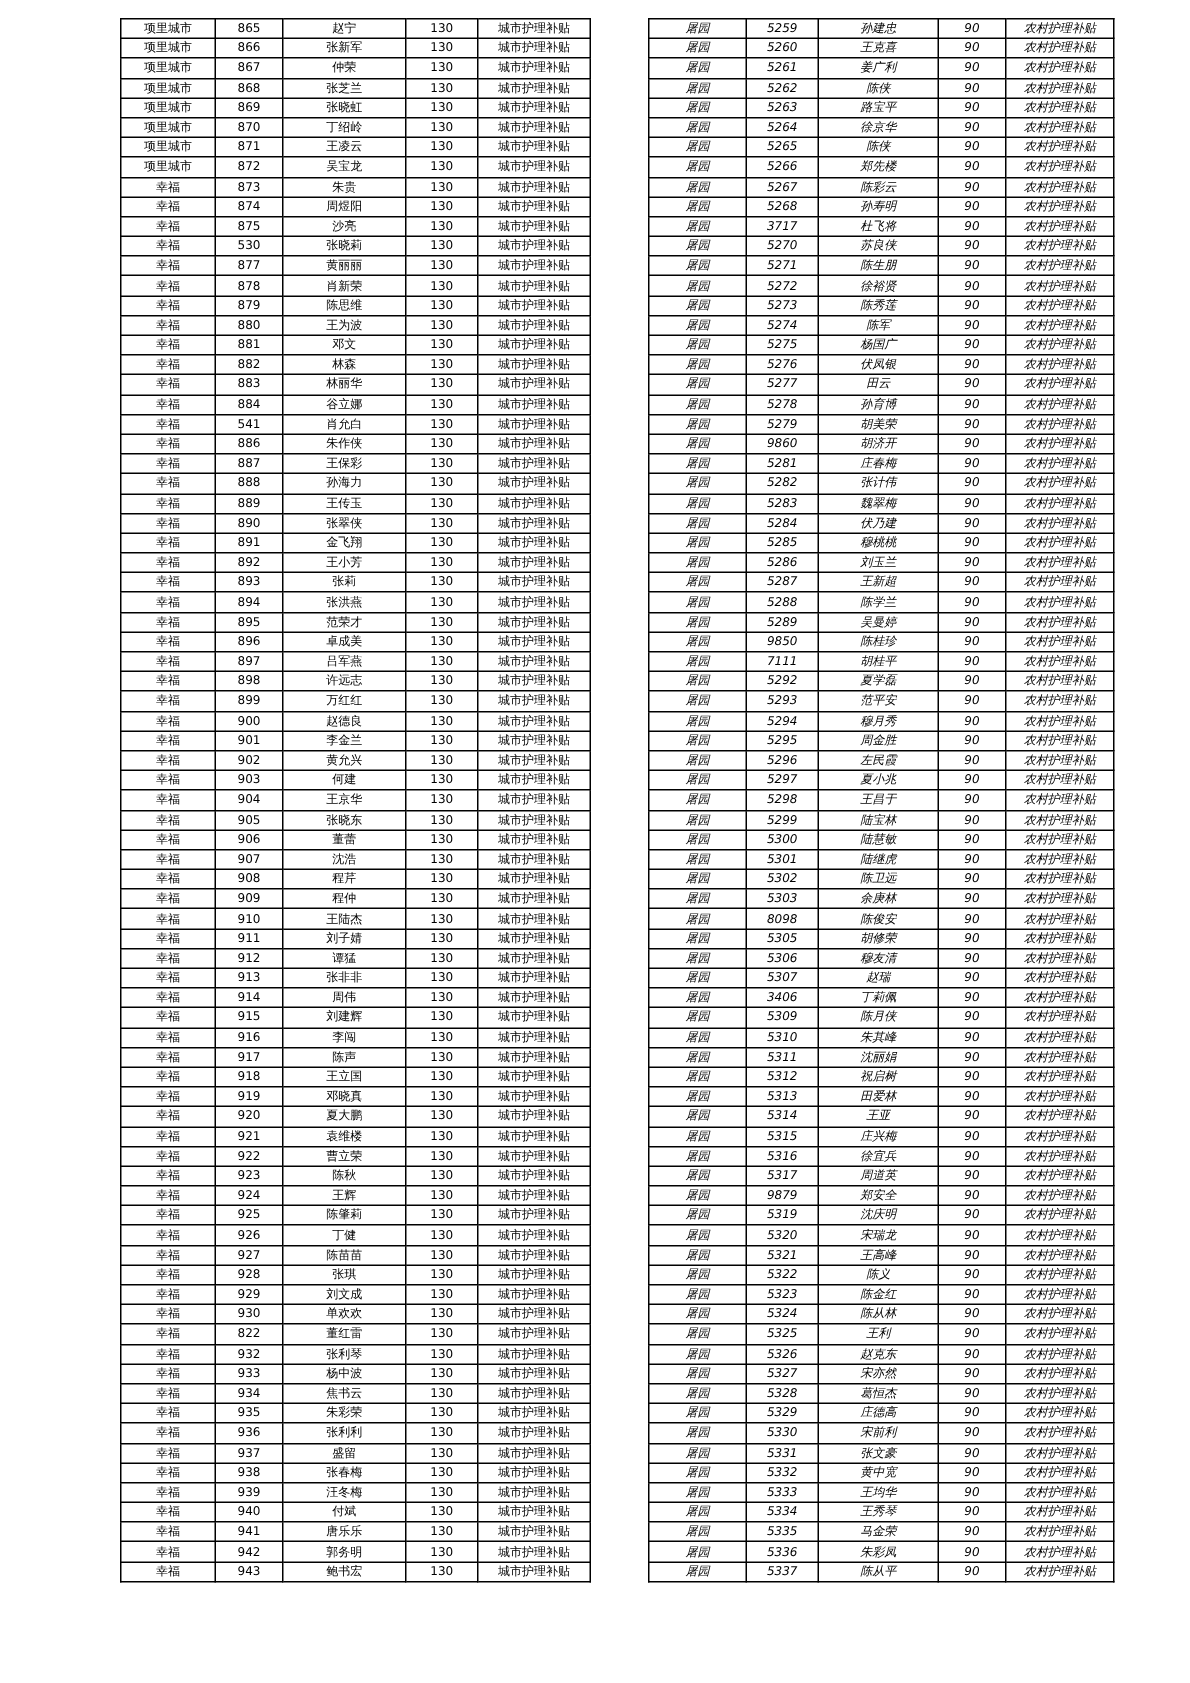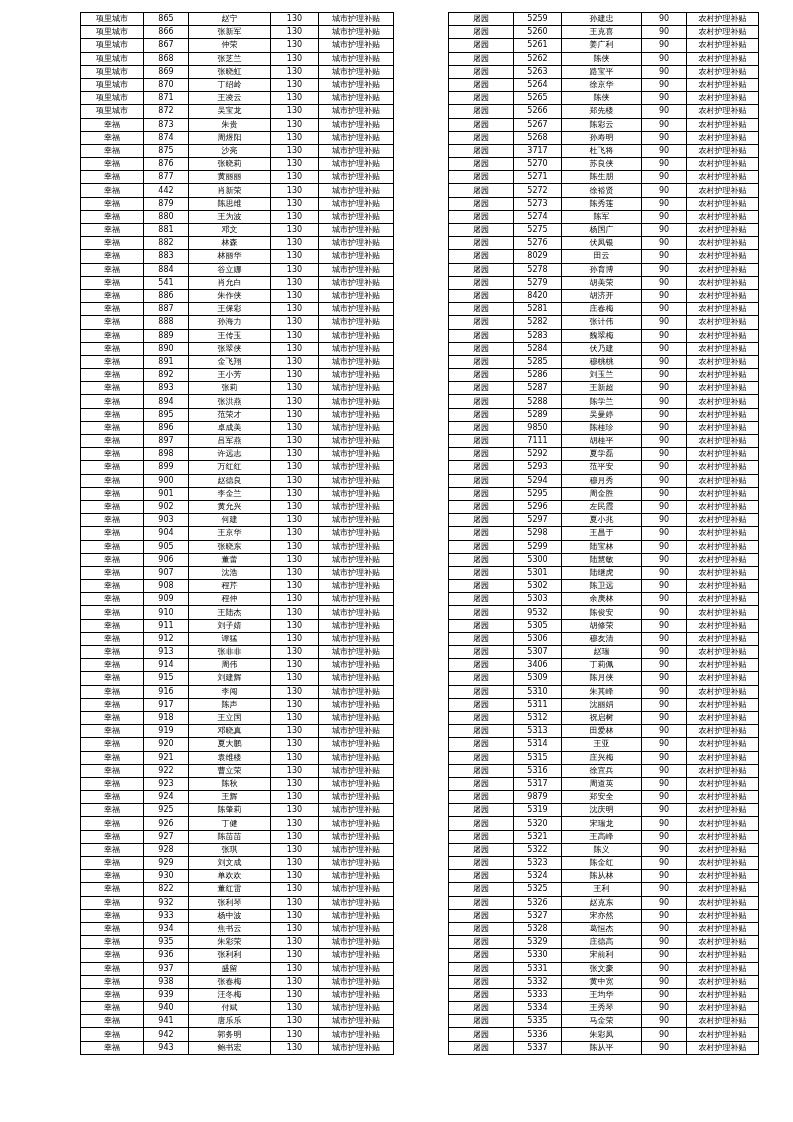--- a/index.html
+++ b/index.html
@@ -2,21 +2,21 @@
 <html><head>
 <meta charset="utf-8">
 <style>
   html,body{margin:0;padding:0;background:#ffffff;}
   .page{position:relative;width:793px;height:1068px;background:#ffffff;overflow:hidden;
         font-family:"DejaVu Sans","Liberation Sans",sans-serif;}
   table.grid{position:absolute;top:12px;border-collapse:collapse;table-layout:fixed;
              font-size:8px;line-height:1;color:#000;}
   table.grid{border:1.5px solid #000;}
   #table-left{left:80px;width:313px;}
-  #table-right{left:448px;width:310px;}
+  #table-right{left:432px;width:310px;font-style:italic;}
   table.grid td{border:1px solid #000;border-top-width:1.4px;text-align:center;vertical-align:middle;
      padding:0;height:12.2px;overflow:hidden;white-space:nowrap;}
 </style>
 </head>
 <body>
 
 <div class="page">
 
   <table class="grid" id="table-left">
     <colgroup>
@@ -99,35 +99,35 @@
         </tr>
         <tr>
           <td>幸福</td>
           <td>875</td>
           <td>沙亮</td>
           <td>130</td>
           <td>城市护理补贴</td>
         </tr>
         <tr>
           <td>幸福</td>
-          <td>876</td>
+          <td>530</td>
           <td>张晓莉</td>
           <td>130</td>
           <td>城市护理补贴</td>
         </tr>
         <tr>
           <td>幸福</td>
           <td>877</td>
           <td>黄丽丽</td>
           <td>130</td>
           <td>城市护理补贴</td>
         </tr>
         <tr>
           <td>幸福</td>
-          <td>442</td>
+          <td>878</td>
           <td>肖新荣</td>
           <td>130</td>
           <td>城市护理补贴</td>
         </tr>
         <tr>
           <td>幸福</td>
           <td>879</td>
           <td>陈思维</td>
           <td>130</td>
           <td>城市护理补贴</td>
@@ -713,42 +713,42 @@
         </tr>
         <tr>
           <td>屠园</td>
           <td>5276</td>
           <td>伏凤银</td>
           <td>90</td>
           <td>农村护理补贴</td>
         </tr>
         <tr>
           <td>屠园</td>
-          <td>8029</td>
+          <td>5277</td>
           <td>田云</td>
           <td>90</td>
           <td>农村护理补贴</td>
         </tr>
         <tr>
           <td>屠园</td>
           <td>5278</td>
           <td>孙育博</td>
           <td>90</td>
           <td>农村护理补贴</td>
         </tr>
         <tr>
           <td>屠园</td>
           <td>5279</td>
           <td>胡美荣</td>
           <td>90</td>
           <td>农村护理补贴</td>
         </tr>
         <tr>
           <td>屠园</td>
-          <td>8420</td>
+          <td>9860</td>
           <td>胡济开</td>
           <td>90</td>
           <td>农村护理补贴</td>
         </tr>
         <tr>
           <td>屠园</td>
           <td>5281</td>
           <td>庄春梅</td>
           <td>90</td>
           <td>农村护理补贴</td>
@@ -902,21 +902,21 @@
         </tr>
         <tr>
           <td>屠园</td>
           <td>5303</td>
           <td>余庚林</td>
           <td>90</td>
           <td>农村护理补贴</td>
         </tr>
         <tr>
           <td>屠园</td>
-          <td>9532</td>
+          <td>8098</td>
           <td>陈俊安</td>
           <td>90</td>
           <td>农村护理补贴</td>
         </tr>
         <tr>
           <td>屠园</td>
           <td>5305</td>
           <td>胡修荣</td>
           <td>90</td>
           <td>农村护理补贴</td>

